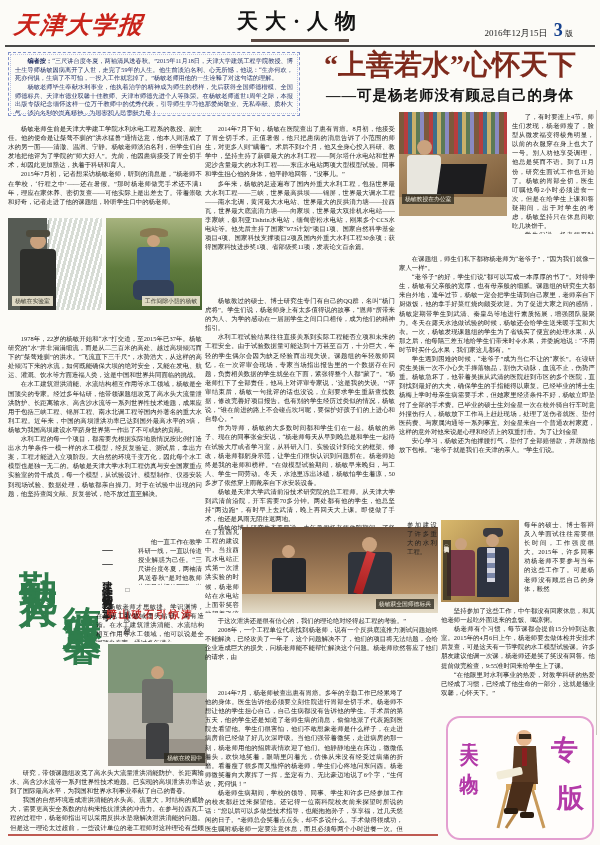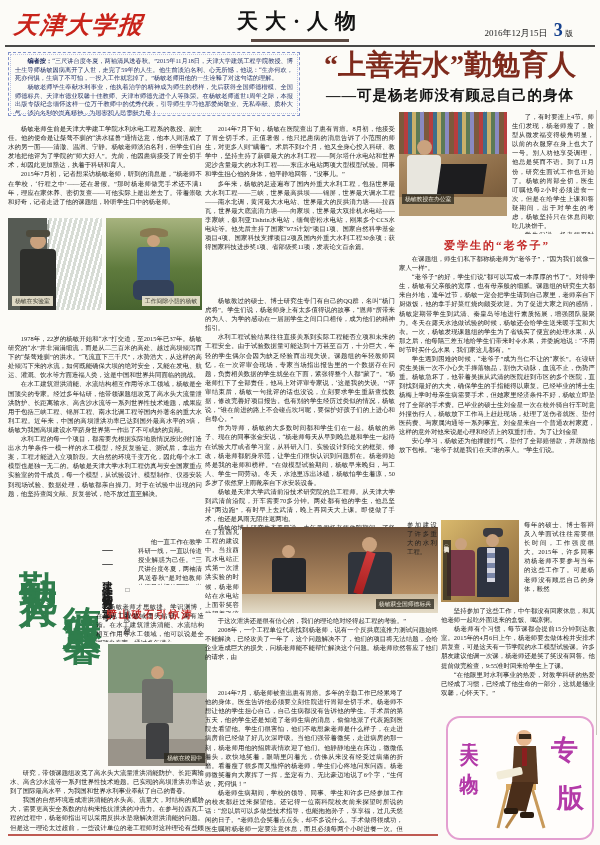--- a/index.html
+++ b/index.html
@@ -82,21 +82,21 @@
     <span class="page-word">版</span>
   </div>
   <div class="head-rule"></div>
 
   <div class="note">
     <p><span class="note-label">编者按：</span><span>“三尺讲台度冬夏，两袖清风送春秋。”2015年11月18日，天津大学建筑工程学院教授、博士生导师杨敏因病离开了人世，走完了59年的人生。他生前淡泊名利、心无所憾，他说：“生亦何欢，死亦何惧，生病了不可怕，一投入工作就忘掉了。”杨敏老师用他的一生诠释了对这句话的理解。</span></p>
     <p>杨敏老师毕生奉献水利事业，他执着治学的精神成为师生的榜样，先后获得全国师德楷模、全国师德标兵、天津市德业双馨十佳教师、天津市师德先进个人等殊荣。在杨敏老师逝世1周年之际，本报出版专版纪念缅怀这样一位万千教师中的优秀代表，引导师生学习他那爱岗敬业、无私奉献、质朴大气、淡泊名利的崇高精神，为国家和人民贡献力量！</p>
   </div>
 
   <div class="headline">
-    <div class="hl-title">“上善若水”勤勉育人</div>
+    <div class="hl-title">“上善若水”心怀天下</div>
     <div class="hl-sub">——可是杨老师没有顾忌自己的身体</div>
     <div class="hl-by">□  本报记者  朱宝琳</div>
   </div>
 
   <div class="txt" style="left:8px;top:124px;width:194px;height:92px;">
       <p>杨敏老师生前是天津大学建工学院水利水电工程系的教授、副主任。他的使命是让桀骜不驯的“洪水猛兽”通情达意，他本人则活成了水的另一面——清澈、温润、宁静。杨敏老师淡泊名利，但学生们自发地把他评为了学院的“师大好人”。先前，他因患病接受了胃全切手术，却因此更加豁达，执着于科研和育人。</p>
       <p>2015年7月初，记者想采访杨敏老师，听到的消息是，“杨老师不在学校，‘行程之中’——还在暑假。”那时杨老师做完手术还不满1年，理应在家休养、密切复查——可他实际上是出差去了。带着崇敬和好奇，记者走进了他的课题组，聆听学生口中的杨老师。</p>
     </div>
 
   <div class="photo" style="left:8px;top:218px;width:94px;height:92px;background:linear-gradient(90deg,#565b54 0 44%,#e9ebe6 44%);">
@@ -138,21 +138,20 @@
     <div class="ph-head" style="left:18px;top:28px;width:15px;height:15px;"></div>
     <div class="ph-body" style="left:8px;top:43px;width:34px;height:40px;background:#e8e6de;"></div>
     <div class="laptop" style="left:40px;top:52px;width:46px;height:30px;transform:skewX(-8deg);"></div>
     <div style="position:absolute;left:0;bottom:0;width:100%;height:18%;background:#b59a72;"></div>
     <span class="cap" style="left:3px;bottom:12px;">杨敏教授在办公室</span>
   </div>
   <div class="txt" style="left:512px;top:112px;width:82px;height:122px;">
       <p>了，有时要连上4节。师生们发现，杨老师瘦了，脸型从微发福变得棱角明显，以前的衣服穿在身上也大了一号。别人劝他享受调理，他总是笑而不语。到了11月份，研究生面试工作也开始了。杨敏的胃部全切，医生叮嘱他每2小时必须进食一次，但是在给学生上课和答疑期间，出于对学生的考虑，杨敏坚持只在休息间歇吃几块饼干。</p>
       <p>学生们说，杨老师平时话语不多，但恩师无言的教诲，他们都一一记在心上了。</p>
     </div>
-  <div class="sec-hd" style="left:399px;top:238px;width:196px;">爱学生的“老爷子”</div>
   <div class="txt" style="left:399px;top:254px;width:196px;height:276px;">
       <p>在课题组，师生们私下都称杨老师为“老爷子”，“因为我们就像一家人一样”。</p>
       <p>“老爷子”的好，学生们说“都可以写成一本厚厚的书了”。对待学生，杨敏有父亲般的宽厚，也有母亲般的细腻。课题组的研究生大都来自外地，逢年过节，杨敏一定会把学生请到自己家里，老师亲自下厨做饭，他的拿手好菜红烧肉颇受欢迎。为了促进大家之间的感情，杨敏定期带学生到武清、秦皇岛等地进行素质拓展，增强团队凝聚力。冬天在露天水池做试验的时候，杨敏还会给学生送来暖手宝和大衣。一次，杨敏发现课题组的学生为了省钱买了便宜的处理水果，从那之后，他每隔三差五地给学生们带来时令水果，并委婉地说：“不用时节时买什么水果，我们家这儿都有。”</p>
       <p>学生遇到困难的时候，“老爷子”成为当仁不让的“家长”。在读研究生吴振一次不小心失手摔落物品，割伤大动脉，血流不止，伤势严重。杨敏急坏了，他带着吴振从武清的医院赶到市区的多个医院，直到找到最好的大夫，确保学生的手指能得以康复。已经毕业的博士生杨梅上学时母亲生病需要手术，但她家里经济条件不好，杨敏立即垫付了全部的手术费。已毕业的硕士生刘金星一次在校外骑自行车时意外撞伤行人，杨敏放下工作马上赶赴现场，处理了送伤者就医、垫付医药费、与家属沟通等一系列事宜。刘金星来自一个普通农村家庭，这样的意外对他来说是心理和经济上的双重打击。为了让刘金星</p>
       <p>安心学习，杨敏还为他撑腰打气，垫付了全部赔偿款，并鼓励他放下包袱。“老爷子就是我们在天津的亲人。”学生们说。</p>
     </div>
   <div class="right-rule"></div>
 
   <div class="vert big-green" style="left:12px;top:540px;">勤勉育人</div>
   <div class="vert big-green" style="left:56px;top:576px;">德业双馨</div>

